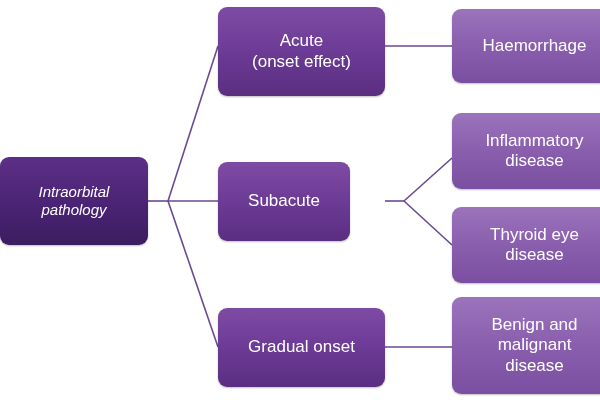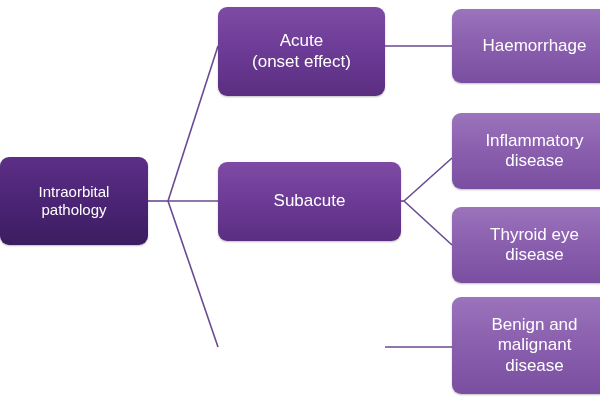--- a/index.html
+++ b/index.html
@@ -40,20 +40,21 @@
     box-shadow: 0 1px 2px rgba(0,0,0,0.25);
   }
   .node span {
     display: block;
     width: 100%;
   }
   
   .node.root {
     background: linear-gradient(180deg, #5c2f86 0%, #4b2475 52%, #3c1d60 100%);
     font-size: 15px;
+    font-style: italic;
   }
   
   .node.lvl2 {
     background: linear-gradient(180deg, #7e4ba4 0%, #6c3b95 50%, #5a2e81 100%);
     font-size: 17px;
   }
   
   .node.lvl3 {
     background: linear-gradient(180deg, #9b74bc 0%, #8a5fae 48%, #7a4fa1 100%);
     font-size: 17px;
@@ -87,24 +88,27 @@
     <span>Intraorbital pathology</span>
   </div>
 
   <div class="node lvl2" style="left:218px; top:7px; width:167px; height:89px;">
     <span>
       <span>Acute</span>
       <span>(onset effect)</span>
     </span>
   </div>
 
-  <div class="node lvl2" style="left:218px; top:162px; width:183px; height:79px;">
+  <div class="node lvl2" style="left:218px; top:162px; width:132px; height:79px;">
     <span>Subacute</span>
   </div>
 
+  <div class="node lvl2" style="left:218px; top:308px; width:167px; height:79px;">
+    <span>Gradual onset</span>
+  </div>
 
   <div class="node lvl3" style="left:452px; top:9px; width:165px; height:74px;">
     <span>Haemorrhage</span>
   </div>
 
   <div class="node lvl3" style="left:452px; top:113px; width:165px; height:76px;">
     <span>
       <span>Inflammatory</span>
       <span>disease</span>
     </span>

